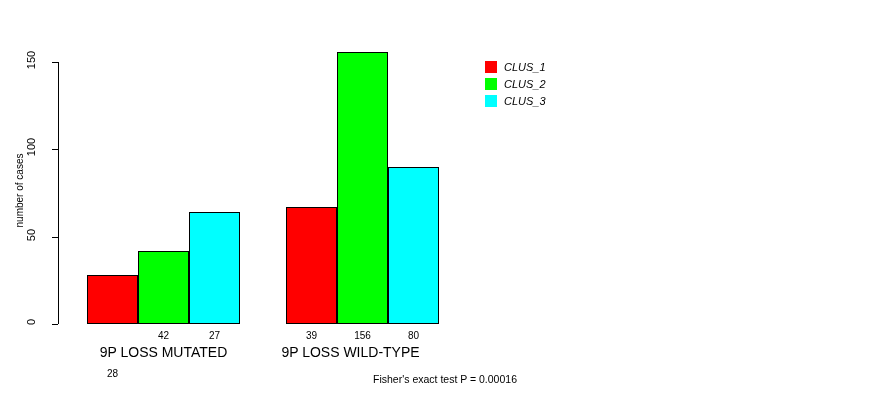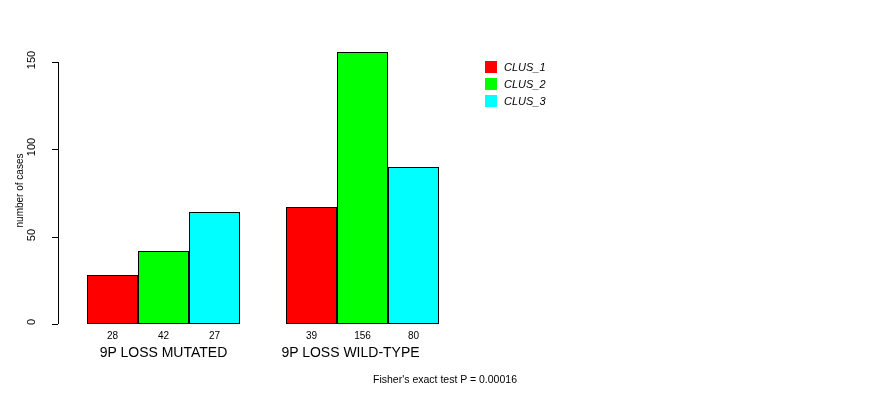--- a/index.html
+++ b/index.html
@@ -139,21 +139,21 @@
       <div class="y-tick" style="top: 236.667px;"></div>
       <div class="y-tick-label" style="top: 228.667px;">50</div>
       <div class="y-tick" style="top: 149.333px;"></div>
       <div class="y-tick-label" style="top: 141.333px;">100</div>
       <div class="y-tick" style="top: 62px;"></div>
       <div class="y-tick-label" style="top: 54px;">150</div>
     </div>
 
   <div id="bars-layer">
       <div class="bar" style="left: 87px; top: 275.093px; width: 51px; height: 48.9067px; background: rgb(255, 0, 0);"></div>
-      <div class="bar-value-label" style="left: 87px; width: 51px;">28</div>
+      <div class="bar-value-label" style="left: 87px; width: 51px; margin-top: 38px;">28</div>
       <div class="bar" style="left: 138px; top: 250.64px; width: 51px; height: 73.36px; background: rgb(0, 255, 0);"></div>
       <div class="bar-value-label" style="left: 138px; width: 51px;">42</div>
       <div class="bar" style="left: 189px; top: 212.213px; width: 51px; height: 111.787px; background: rgb(0, 255, 255);"></div>
       <div class="bar-value-label" style="left: 189px; width: 51px;">27</div>
       <div class="group-label" style="left: 47px; width: 233px;">9P LOSS MUTATED</div>
       <div class="bar" style="left: 286px; top: 206.973px; width: 51px; height: 117.027px; background: rgb(255, 0, 0);"></div>
       <div class="bar-value-label" style="left: 286px; width: 51px;">39</div>
       <div class="bar" style="left: 337px; top: 51.52px; width: 51px; height: 272.48px; background: rgb(0, 255, 0);"></div>
       <div class="bar-value-label" style="left: 337px; width: 51px;">156</div>
       <div class="bar" style="left: 388px; top: 166.8px; width: 51px; height: 157.2px; background: rgb(0, 255, 255);"></div>

